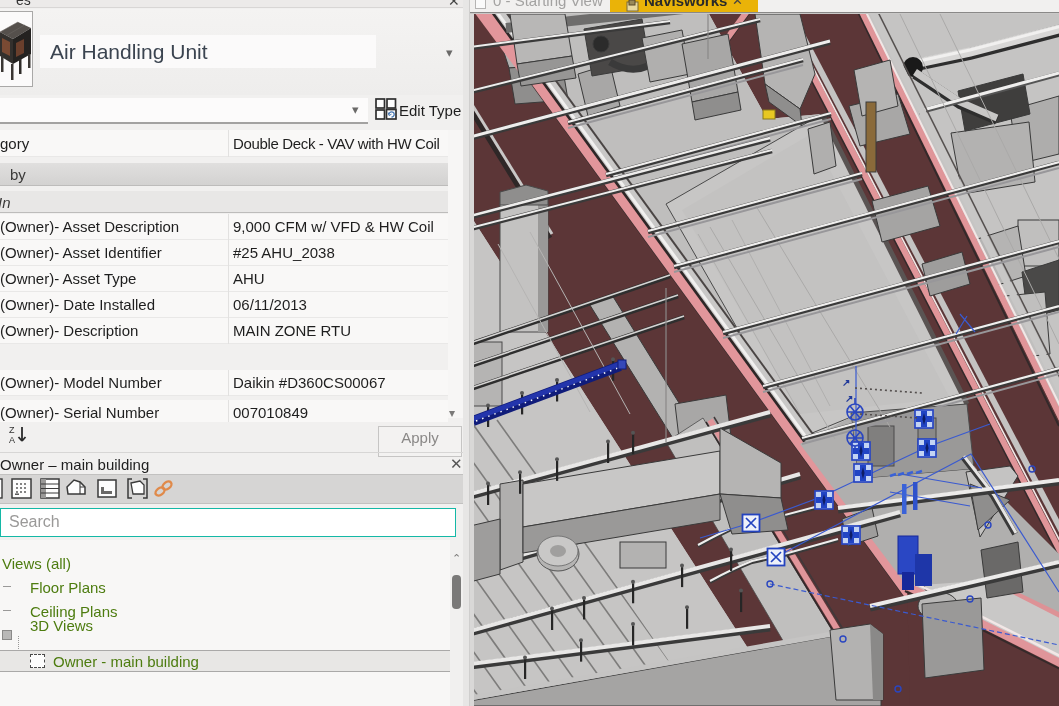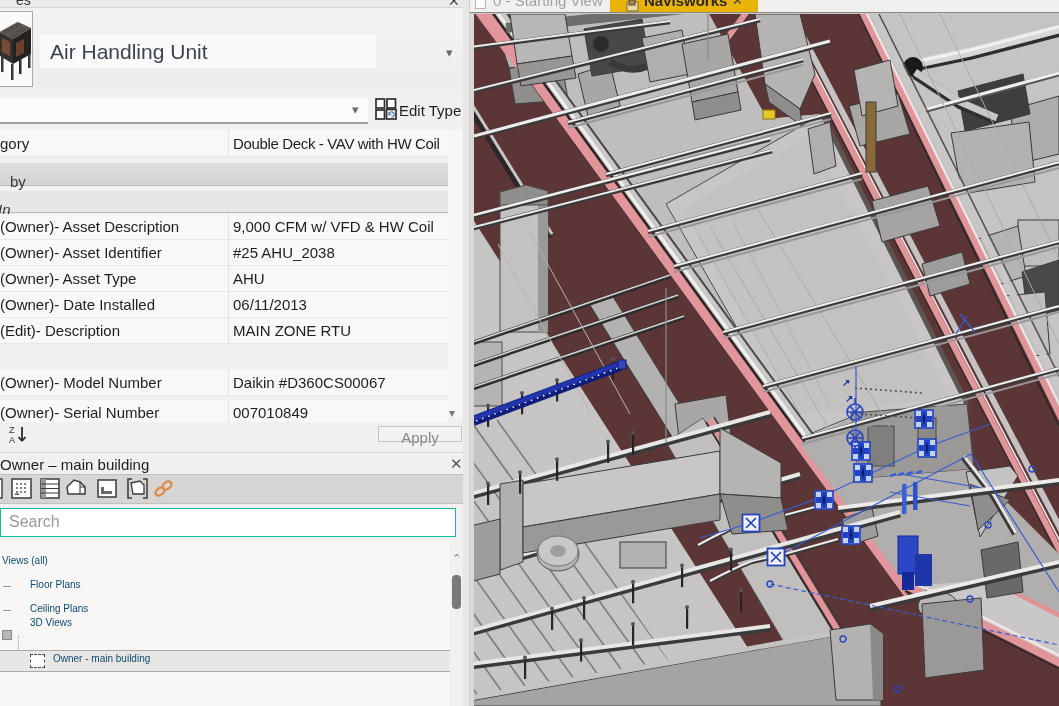--- a/index.html
+++ b/index.html
@@ -18,39 +18,39 @@
 .chev { color:#6a6968; font-size:13px; }
 
 #filterrow { position:absolute; left:0; top:95px; width:470px; height:33px; }
 #fcombo { position:absolute; left:0; top:3px; width:368px; height:26px; background:#fcfbfb; border-bottom:2px solid #a3a2a1; }
 
 .row { position:absolute; left:0; width:448px; height:26px; background:#f9f8f7; border-bottom:1px solid #e9e8e7; }
 .row .n { position:absolute; left:0px; top:4px; font-size:15px; color:#1e1e1e; white-space:nowrap; }
 .row .v { position:absolute; left:233px; top:4px; font-size:15px; color:#1e1e1e; white-space:nowrap; }
 .row .sep { position:absolute; left:228px; top:0; width:1px; height:26px; background:#e2e1e0; }
 .hdr { position:absolute; left:0; width:448px; background:linear-gradient(#e0dfde,#d3d2d1); border-bottom:1px solid #bdbcbb; }
-.hdr .t { font-size:15px; color:#3a3938; position:absolute; top:10px;text-align:right; }
+.hdr .t { font-size:15px; color:#3a3938; position:absolute; top:3px;text-align:right; }
 .hdr .c { position:absolute; left:446px; top:1px; color:#5a6a7a; font-size:10px; line-height:9px; }
 
 #gridscroll { position:absolute; left:448px; top:130px; width:15px; height:288px; background:#f7f6f5; }
 
 #applyrow { position:absolute; left:0; top:420px; width:470px; height:32px; }
-#applybtn { position:absolute; left:378px; top:6px; width:84px; height:16px; background:#f3f2f1; border:1px solid #c6c5c4; color:#8a8887; font-size:15px; text-align:center; line-height:21px; }
+#applybtn { position:absolute; left:378px; top:6px; width:84px; height:31px; background:#f3f2f1; border:1px solid #c6c5c4; color:#8a8887; font-size:15px; text-align:center; line-height:21px; }
 
 #bhead { position:absolute; left:0; top:452px; width:470px; height:22px; border-top:1px solid #d7d6d5;text-align:right; }
 #bhead .t { position:absolute; left:0px; top:3px; font-size:15px; color:#1e1e1e; }
 #bhead .x { position:absolute; left:450px; top:2px; font-size:15px; color:#555; }
 
 #btool { position:absolute; left:0; top:474px; width:470px; height:30px; }
 
 #bsearch { position:absolute; left:0; top:508px; width:456px; height:29px; background:#fff; border:1px solid #14b8a6; }
 #bsearch .t { position:absolute; left:8px; top:4px; font-size:16px; color:#9a9998; }
 
 #btree { position:absolute; left:0; top:540px; width:450px; height:166px; background:#f8f7f6; }
-.titem { position:absolute; font-size:10px; color:#0c4a6e; white-space:nowrap;text-align:center; }
+.titem { position:absolute; font-size:15px; color:#4d7c0f; white-space:nowrap;text-align:center; }
 #bscroll { position:absolute; left:450px; top:540px; width:13px; height:166px; background:#f1f0ef; }
 #bthumb { position:absolute; left:2px; top:35px; width:9px; height:34px; background:#7a7978; border-radius:4px; }
 #redge { position:absolute; left:463px; top:0; width:7px; height:706px; background:#e7e6e5; border-right:1px solid #cfcecd; }
 
 #right { position:absolute; left:470px; top:0; width:589px; height:706px; background:#c9c8c7; }
 #tabbar { position:absolute; left:0; top:0; width:589px; height:13px; background:#f1f0ef; border-bottom:1px solid #8a8988; overflow:hidden; }
 #tab1t { position:absolute; left:23px; top:-8px; font-size:15px; color:#a3a2a1; }
 #tabactive { position:absolute; left:140px; top:0; width:148px; height:13px; background:#eab308; }
 #tabactive .t { position:absolute; left:34px; top:-8px; font-size:15px; font-weight:bold; color:#2a2a2a; }
 #tabactive .x { position:absolute; left:122px; top:-7px; font-size:13px; color:#444; }
@@ -126,21 +126,21 @@
         <span class="n">(Owner)- Asset Type</span>
         <span class="sep"></span>
         <span class="v">AHU</span>
       </div>
     <div class="row" style="top:292px;">
         <span class="n">(Owner)- Date Installed</span>
         <span class="sep"></span>
         <span class="v">06/11/2013</span>
       </div>
     <div class="row" style="top:318px;">
-        <span class="n">(Edit)- Description</span>
+        <span class="n">(Owner)- Description</span>
         <span class="sep"></span>
         <span class="v">MAIN ZONE RTU</span>
       </div>
     <div class="row" style="top:370px;">
         <span class="n">(Owner)- Model Number</span>
         <span class="sep"></span>
         <span class="v">Daikin #D360CS00067</span>
       </div>
     <div class="row" style="top:400px; border-bottom:none; height:22px;">
         <span class="n">(Owner)- Serial Number</span>

